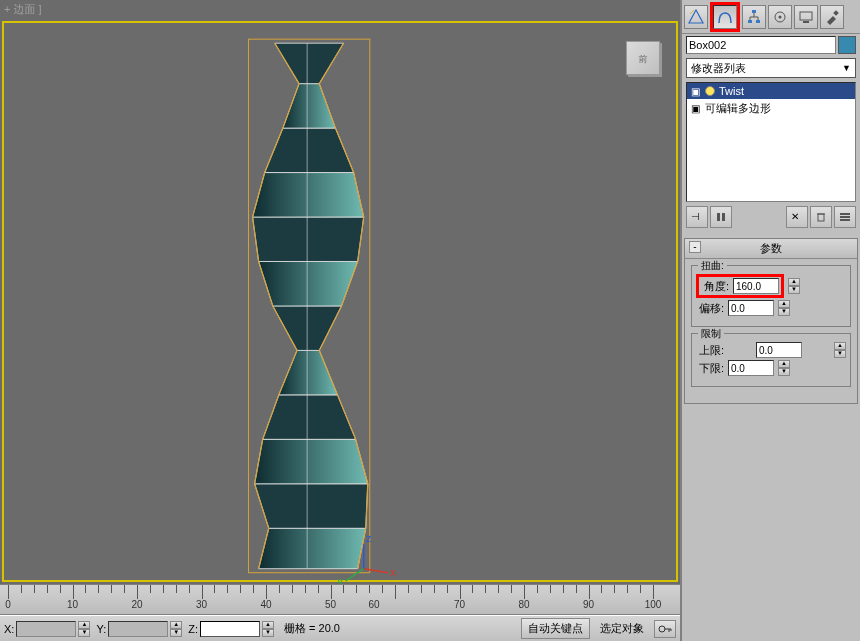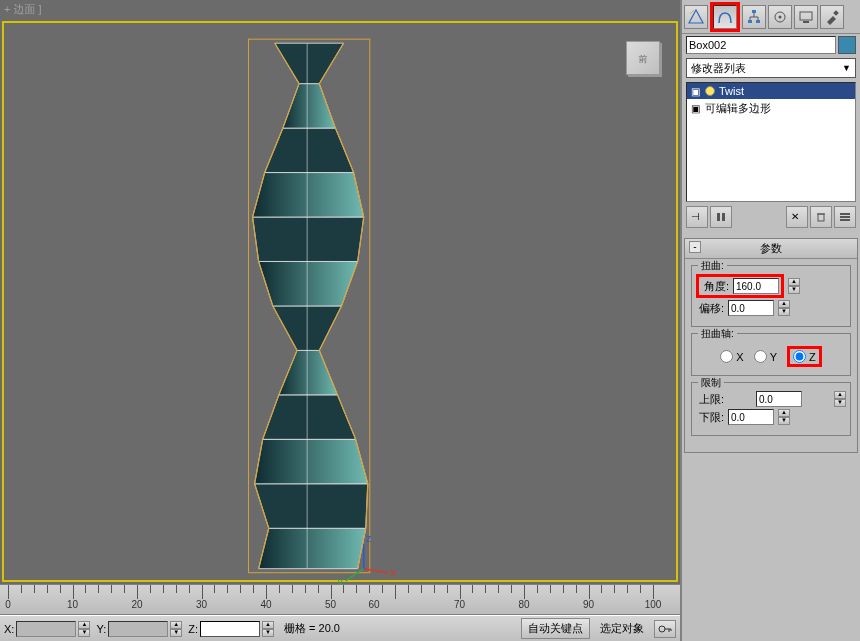--- a/index.html
+++ b/index.html
@@ -373,39 +373,20 @@
             <div class="param-row">
               <span class="lbl">偏移:</span>
               <input type="text" value="0.0" style="">
               <div class="param-spin">
                   <div>▲</div>
                   <div>▼</div>
                 </div>
             </div>
           </div>
 
-          <div class="fieldset">
-            <span class="fieldset-legend">扭曲轴:</span>
-            <div class="radio-row">
-              <label class="radio-opt">
-                  <input type="radio" name="axis" style="">
-                  <span>X</span>
-                </label>
-              <label class="radio-opt">
-                  <input type="radio" name="axis" style="">
-                  <span>Y</span>
-                </label>
-              <span class="z-highlight">
-                <label class="radio-opt">
-                    <input type="radio" name="axis" checked="" style="">
-                    <span>Z</span>
-                  </label>
-              </span>
-            </div>
-          </div>
 
           <div class="fieldset">
             <span class="fieldset-legend">限制</span>
             <div class="param-row" style="justify-content:space-between">
               <span class="lbl">上限:</span>
               <input type="text" value="0.0" style="">
               <div class="param-spin">
                   <div>▲</div>
                   <div>▼</div>
                 </div>

